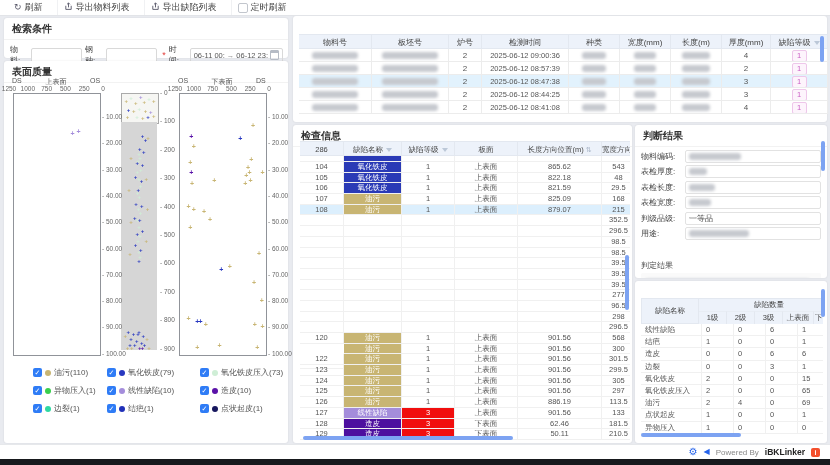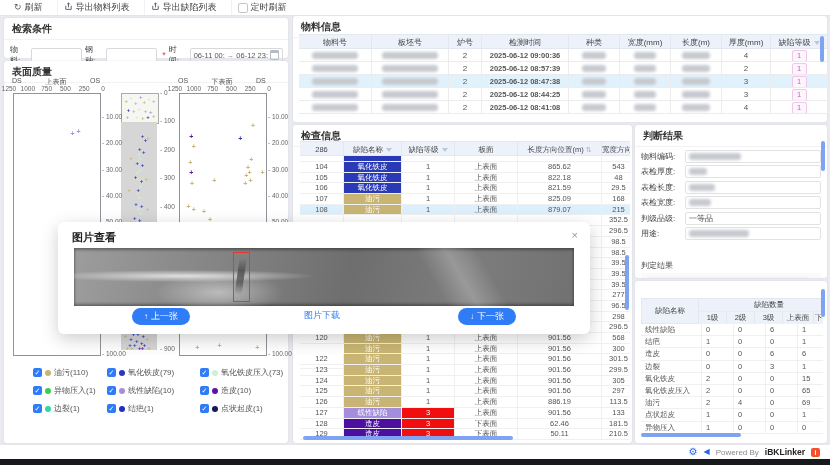--- a/index.html
+++ b/index.html
@@ -50,21 +50,21 @@
 
   
   .material-panel{left:293px;top:16px;width:534px;height:106px;}
   .mtable{position:absolute;left:6px;top:18px;}
   .mrow{display:flex;height:13px;line-height:13px;}
   .mrow.mhead{height:15px;line-height:15px;background:#edf2fa;}
   .mcell{flex:none;text-align:center;font-size:8px;color:#555;border-right:1px solid #ececec;
          border-bottom:1px solid #ececec;overflow:hidden;white-space:nowrap;}
   .mrow.mhead .mcell{color:#444;border-color:#e3e8f0;border-top:1px solid #e3e8f0;}
   .mrow.sel .mcell{background:#e2f2fd;}
-  .mcell.time{font-size:7.5px;font-weight:bold;}
+  .mcell.time{font-size:7.5px;}
   .badge{display:inline-block;min-width:9px;height:10px;line-height:10px;padding:0 2px;
          border:1px solid #eec7ea;background:#fdf4fc;color:#c95ec4;border-radius:2px;font-size:7.5px;}
   .blur{display:inline-block;height:7px;border-radius:3px;background:#c6c9cf;filter:blur(1.5px);vertical-align:middle;}
 
   
   .inspection-panel{left:293px;top:125px;width:339px;height:318px;overflow:hidden;}
   .itable{position:absolute;left:7px;top:16px;width:330px;overflow:hidden;}
   .irow{display:flex;height:10.7px;line-height:10.7px;}
   .irow.part{height:6px;line-height:6px;overflow:hidden;}
   .irow.ihead{height:15px;line-height:15px;background:#edf2fa;}
@@ -405,21 +405,20 @@
         <span class="stick" style="left: 156px; top: 141.6px;">- 400</span>
         <span class="stick" style="left: 156px; top: 170px;">- 500</span>
         <span class="stick" style="left: 156px; top: 198.4px;">- 600</span>
         <span class="stick" style="left: 156px; top: 226.8px;">- 700</span>
         <span class="stick" style="left: 156px; top: 255.2px;">- 800</span>
         <span class="stick" style="left: 156px; top: 283.6px;">- 900</span>
       </div>
   </div>
 
   <div class="panel material-panel">
-    <div class="ptitle">物料信息</div>
     <div id="mat-table" class="mtable">
         <div class="mrow mhead">
           <div class="mcell" style="width: 72px;">物料号</div>
           <div class="mcell" style="width: 76px;">板坯号</div>
           <div class="mcell" style="width: 32px;">炉号</div>
           <div class="mcell" style="width: 86px;">检测时间</div>
           <div class="mcell" style="width: 50px;">种类</div>
           <div class="mcell" style="width: 50px;">宽度(mm)</div>
           <div class="mcell" style="width: 50px;">长度(m)</div>
           <div class="mcell" style="width: 48px;">厚度(mm)</div>
@@ -838,40 +837,20 @@
           <div class="ddcell" style="width: 27px;">1</div>
           <div class="ddcell" style="width: 27px;">0</div>
           <div class="ddcell" style="width: 27px;">0</div>
           <div class="ddcell" style="width: 30px;">0</div>
         </div>
       </div>
     <div class="vsb" style="right:2px;top:8px;height:28px"></div>
     <div class="hsb" style="left:6px;bottom:6px;width:100px"></div>
   </div>
 
-  <div class="modal">
-    <div class="mtitle">图片查看</div>
-    <span class="mclose">×</span>
-    <div class="steel">
-      <div class="streak"></div>
-      <div class="glow"></div>
-      <div class="diag"></div>
-      <div class="crack"></div>
-      <div class="redbox"></div>
-    </div>
-    <div class="pill" style="left:74px">
-      <span class="ag">↑</span>
-      <span>上一张</span>
-    </div>
-    <a class="dl">图片下载</a>
-    <div class="pill" style="left:400px">
-      <span class="ag">↓</span>
-      <span>下一张</span>
-    </div>
-  </div>
 
   <div class="footer">
     <span class="gear">⚙</span>
     <span class="sound">◀</span>
     <span>Powered By</span>
     <span class="brand">iBKLinker</span>
     <span class="logo">i</span>
   </div>
   <div class="bottombar"></div>
 

